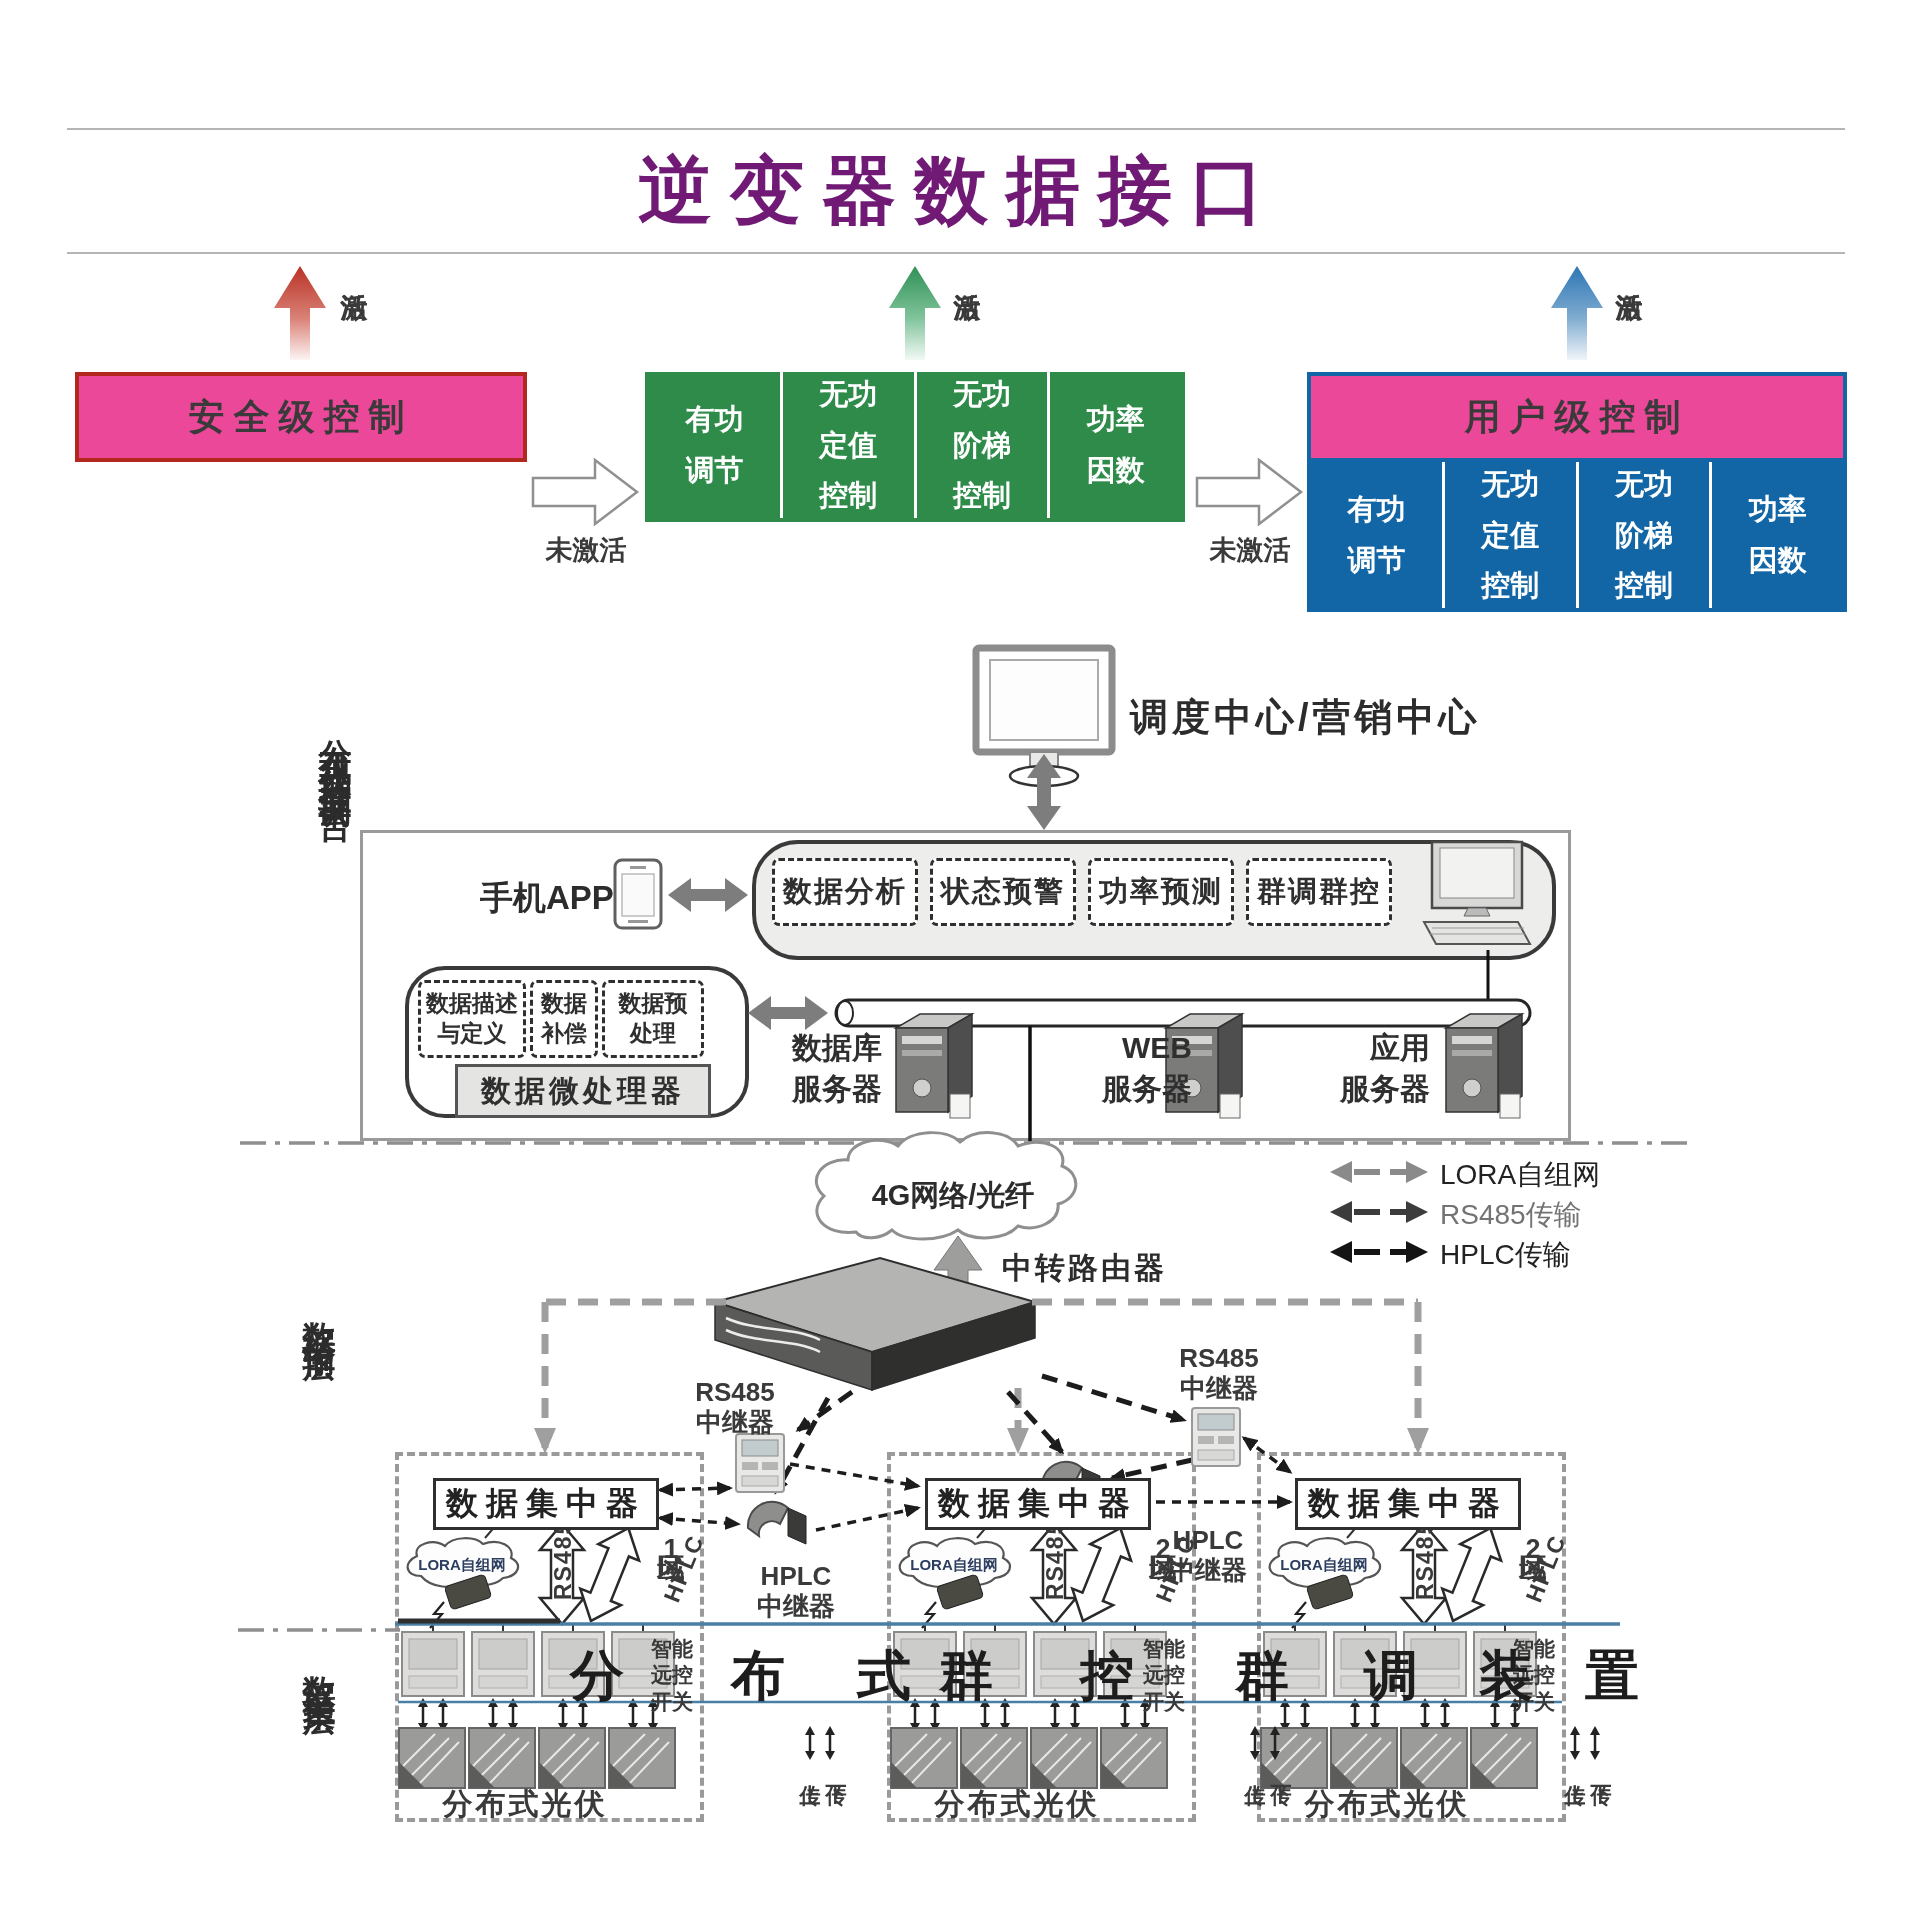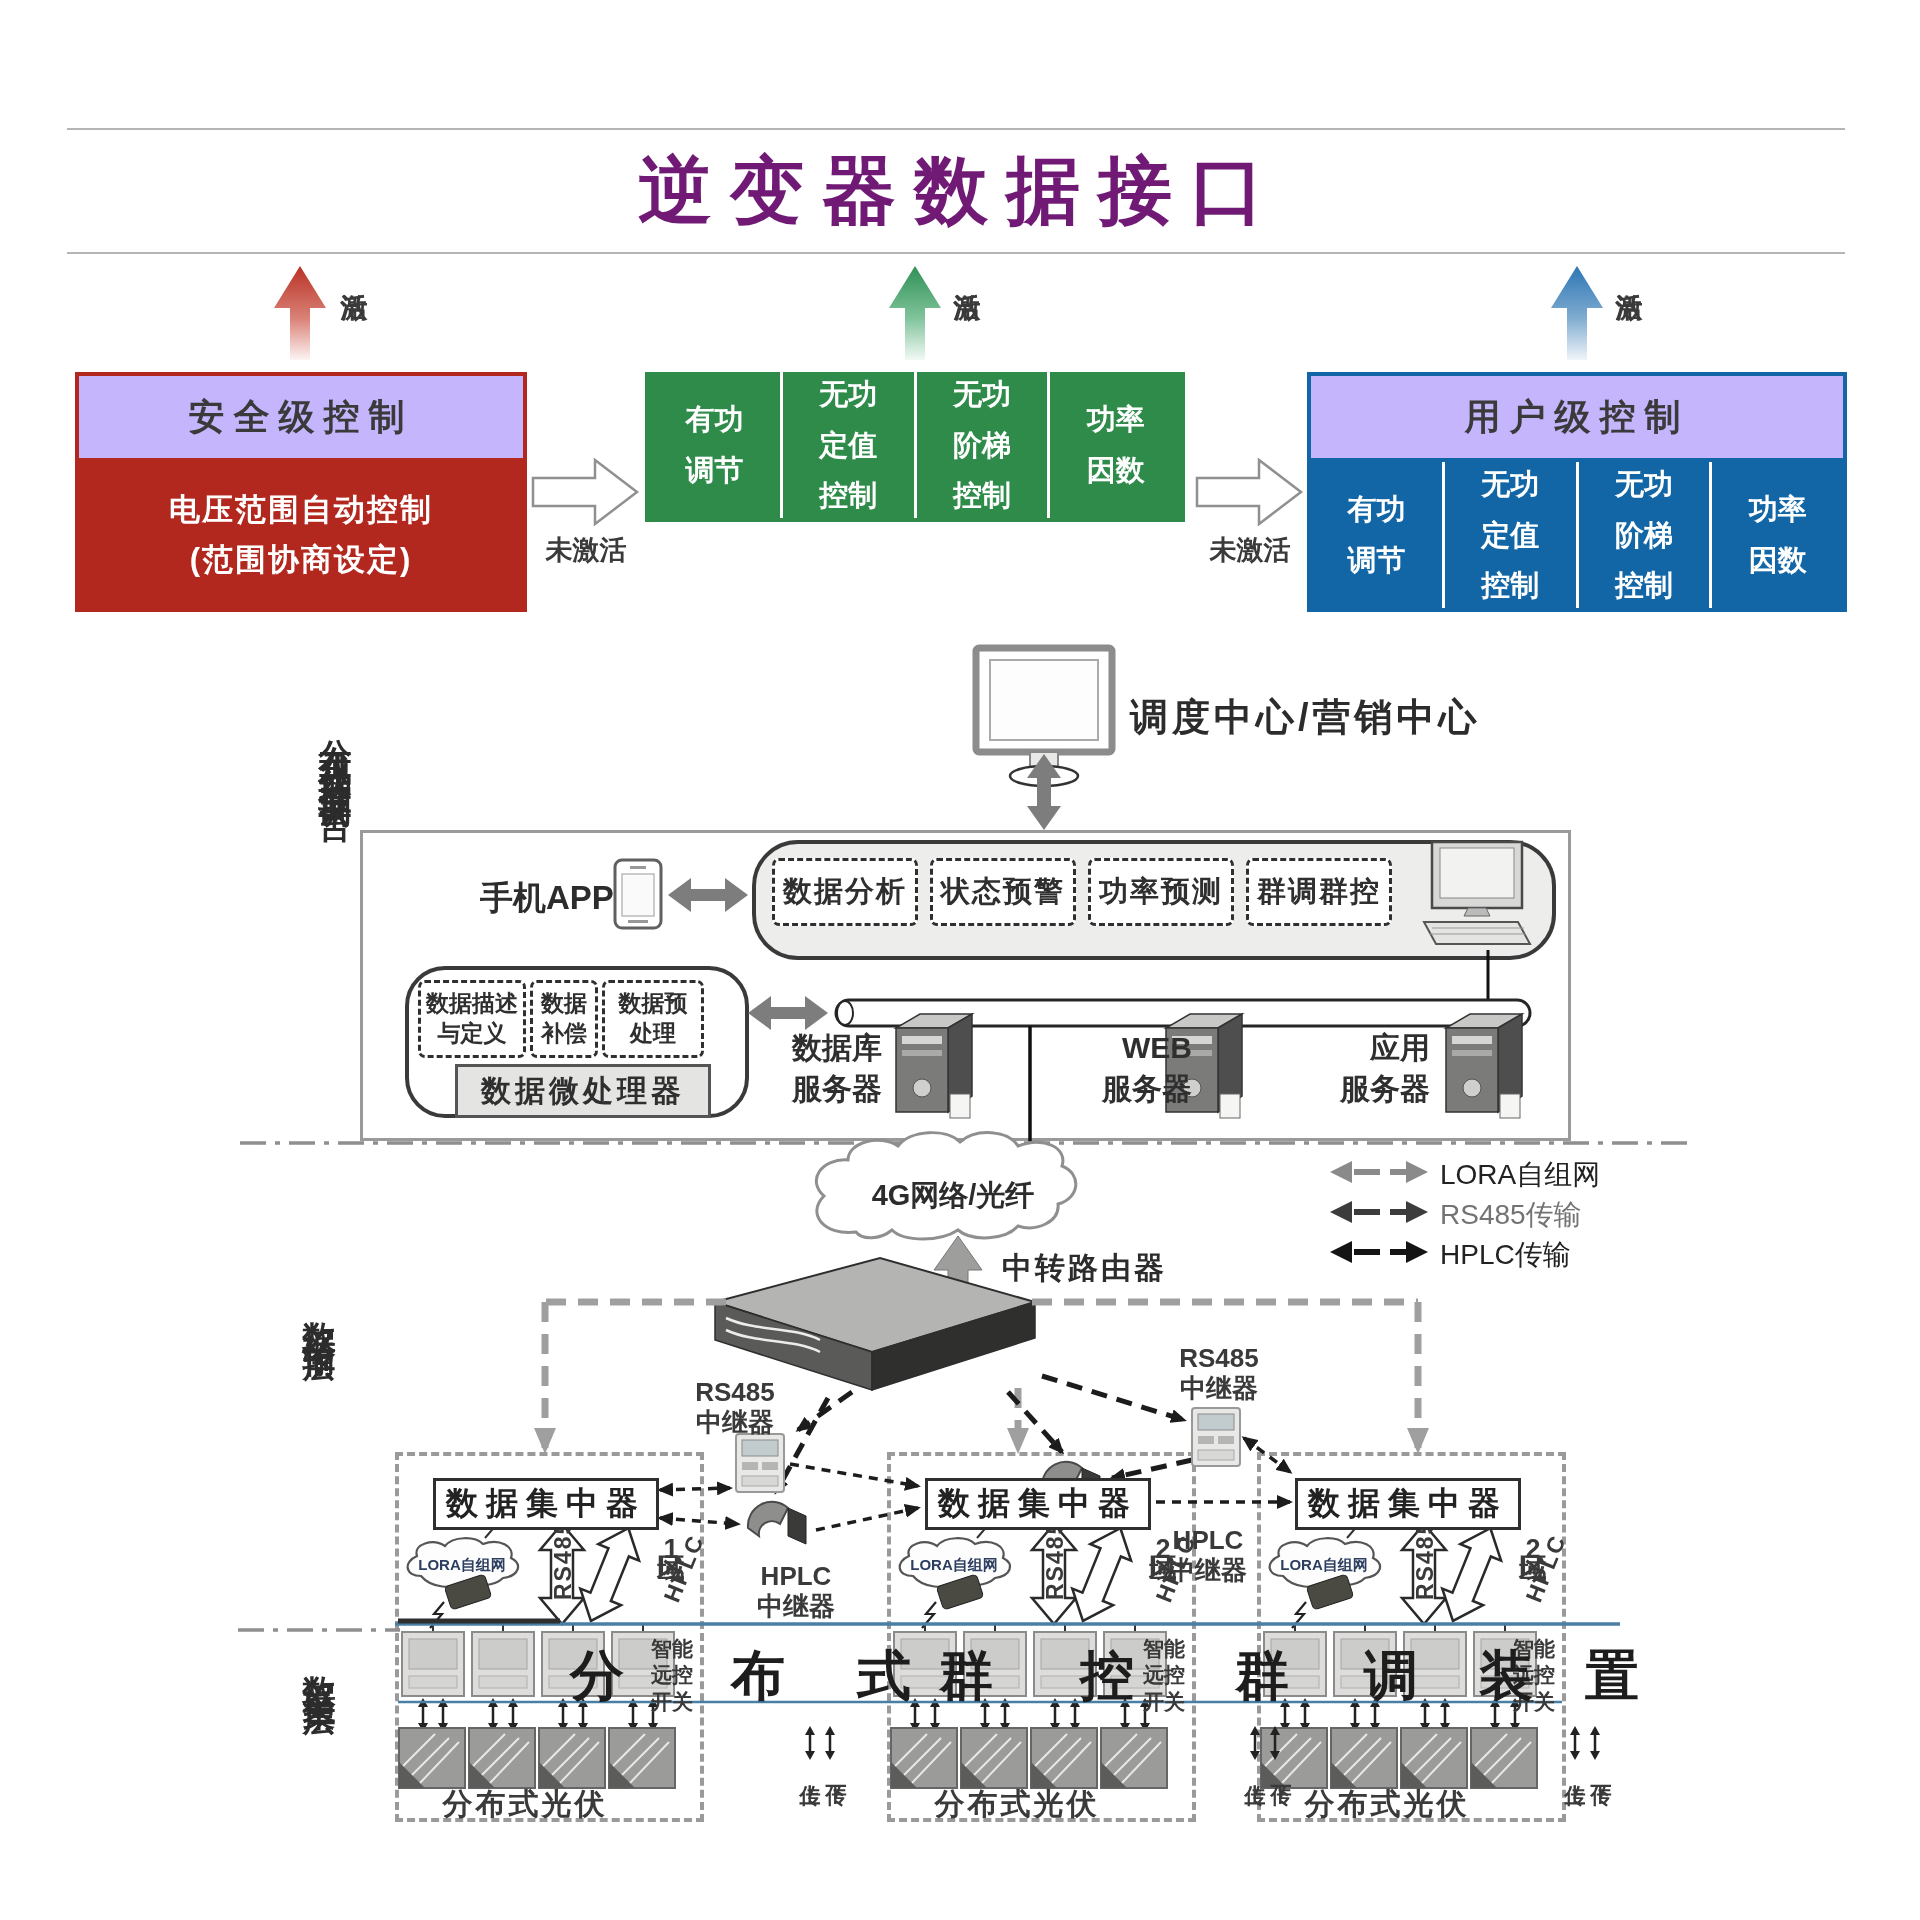--- a/index.html
+++ b/index.html
@@ -4,21 +4,21 @@
 <style>
   html,body{margin:0;padding:0;background:#fff;}
   body{font-family:"Liberation Sans","DejaVu Sans",sans-serif;color:#333;}
   .canvas{position:relative;width:1920px;height:1920px;background:#fff;overflow:hidden;}
   .abs{position:absolute;}
   .z1{z-index:1}.z5{z-index:5}.z10{z-index:10}
   .vtext{writing-mode:vertical-rl;text-orientation:upright;}
   .ctr{display:flex;align-items:center;justify-content:center;text-align:center;}
   .rule{background:#b5b5b5;height:2px;}
   .title{font-size:74px;font-weight:bold;color:#701a75;letter-spacing:18px;text-align:center;}
-  .hdr{background:#c4b5fd;display:flex;align-items:center;justify-content:center;font-weight:bold;font-size:36px;color:#3a3a3a;letter-spacing:9px;}
+  .hdr{background:#ec4899;display:flex;align-items:center;justify-content:center;font-weight:bold;font-size:36px;color:#3a3a3a;letter-spacing:9px;}
   .hdr.red{border:4px solid #b3281e;}
   .hdr.green{border:4px solid #2e8b4a;}
   .hdr.blue{border:4px solid #1266a5;}
   .redbody{background:#b3281e;border:4px solid #b3281e;border-top:none;color:#fff;font-weight:bold;font-size:31px;letter-spacing:2px;display:flex;flex-direction:column;align-items:center;justify-content:center;line-height:1.6;text-align:center;}
   .cells{display:flex;gap:3px;background:#fff;}
   .cells.green{border:4px solid #2e8b4a;border-top:none;}
   .cells.blue{border:4px solid #1266a5;border-top:none;}
   .cell{flex:1;display:flex;align-items:center;justify-content:center;color:#fff;font-weight:bold;font-size:29px;text-align:center;}
   .cells.green .cell{background:#2e8b4a;}
   .cells.blue .cell{background:#1266a5;}
@@ -47,24 +47,20 @@
   <div class="abs rule z1" style="left:67px;top:128px;width:1778px;"></div>
   <div class="abs title z10" style="left:0;top:142px;width:1920px;">逆变器数据接口</div>
   <div class="abs rule z1" style="left:67px;top:252px;width:1778px;"></div>
 
   <div class="abs vtext smlbl z10" style="left:336px;top:272px;font-size:27px;">激活</div>
   <div class="abs vtext smlbl z10" style="left:949px;top:272px;font-size:27px;">激活</div>
   <div class="abs vtext smlbl z10" style="left:1611px;top:272px;font-size:27px;">激活</div>
 
   <div class="abs z10" style="left:75px;top:372px;width:452px;">
     <div class="hdr red" style="height:82px;">安全级控制</div>
-    <div class="redbody" style="height:146px;">
-      <div>电压范围自动控制</div>
-      <div>(范围协商设定)</div>
-    </div>
   </div>
 
   <div class="abs smlbl ctr z10" style="left:533px;top:532px;width:106px;font-size:27px;">未激活</div>
   <div class="abs smlbl ctr z10" style="left:1197px;top:532px;width:106px;font-size:27px;">未激活</div>
 
   <div class="abs z10" style="left:645px;top:372px;width:540px;">
     <div class="cells green" style="height:146px;">
       <div class="cell">
           <span>有功调节</span>
         </div>

